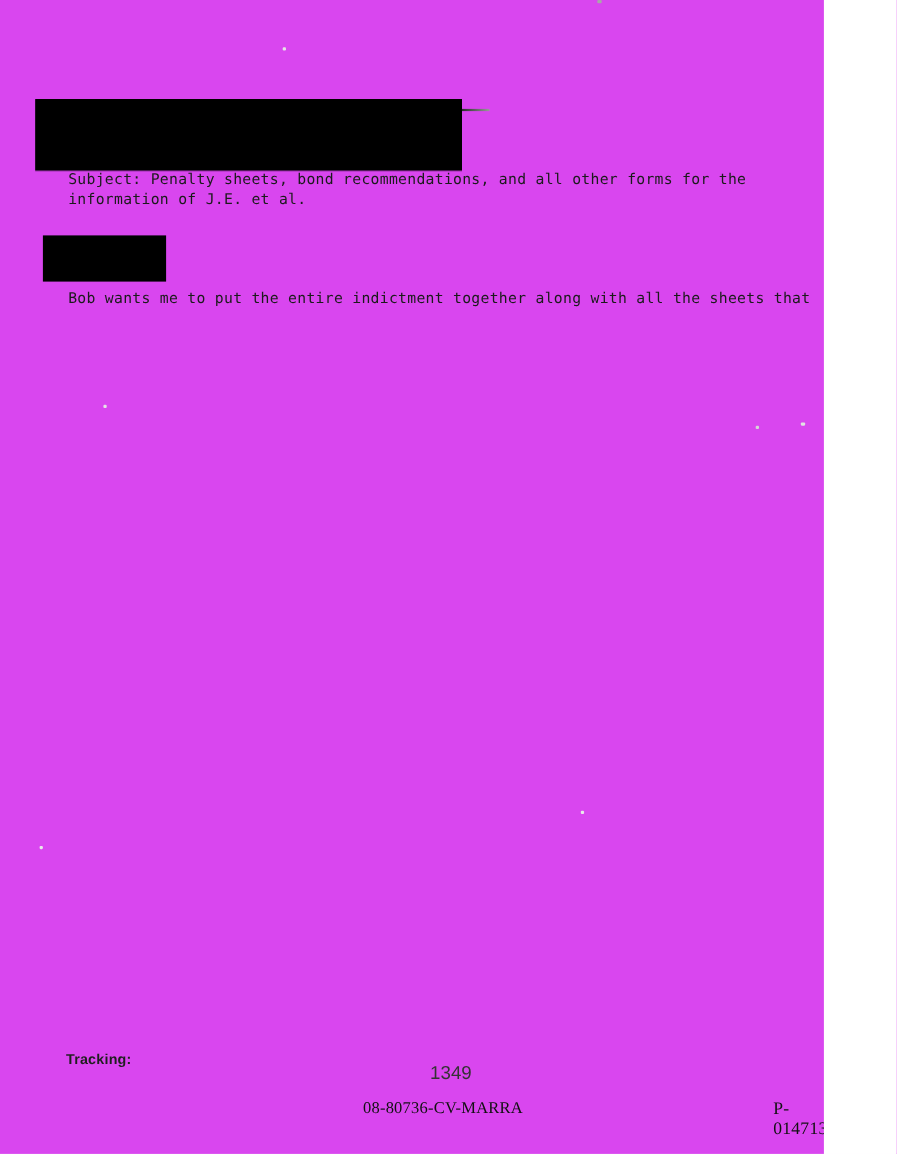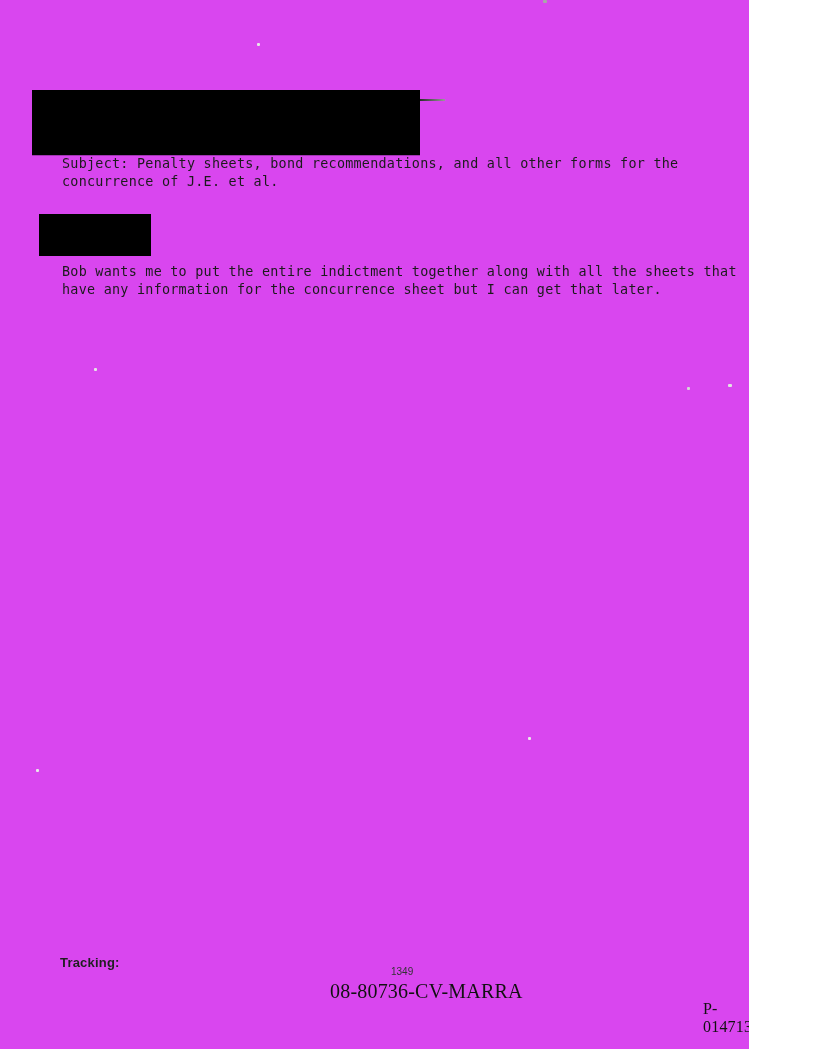--- a/index.html
+++ b/index.html
@@ -75,29 +75,29 @@
     font-weight: bold;
     font-size: 13px;
     color: #1f1f1f;
     letter-spacing: 0.2px;
   }
   .page-number {
     position: absolute;
     left: 391px;
     top: 966px;
     font-family: "Liberation Sans", "DejaVu Sans", sans-serif;
-    font-size: 10px;
+    font-size: 17px;
     color: #333333;
   }
   .case-number {
     position: absolute;
     left: 330px;
-    top: 980px;
+    top: 1000px;
     font-family: "Liberation Serif", serif;
-    font-size: 20px;
+    font-size: 15px;
     color: #111111;
     letter-spacing: 0.2px;
   }
   .bates-number {
     position: absolute;
     left: 703px;
     top: 1000px;
     font-family: "Liberation Serif", serif;
     font-size: 16px;
     color: #111111;
@@ -128,28 +128,27 @@
   <div class="speck speck-c"></div>
   <div class="speck speck-d"></div>
   <div class="speck speck-e"></div>
   <div class="speck speck-f"></div>
 
   <div class="redaction redaction-header"></div>
   <div class="trailing-dash"></div>
 
   <div class="mono-block subject-block">
     <div class="line">Subject: Penalty sheets, bond recommendations, and all other forms for the</div>
-    <div class="line">concurrence of J.E. et al.</div>
+    <div class="line">information of J.E. et al.</div>
   </div>
 
   <div class="redaction redaction-salutation"></div>
 
   <div class="mono-block body-block">
     <div class="line">Bob wants me to put the entire indictment together along with all the sheets that</div>
-    <div class="line">have any information for the concurrence sheet but I can get that later.</div>
   </div>
 
   <div class="tracking-label">Tracking:</div>
   <div class="page-number">1349</div>
   <div class="case-number">08-80736-CV-MARRA</div>
   <div class="bates-number">P-014713</div>
 
 </div>
 
 </body></html>

